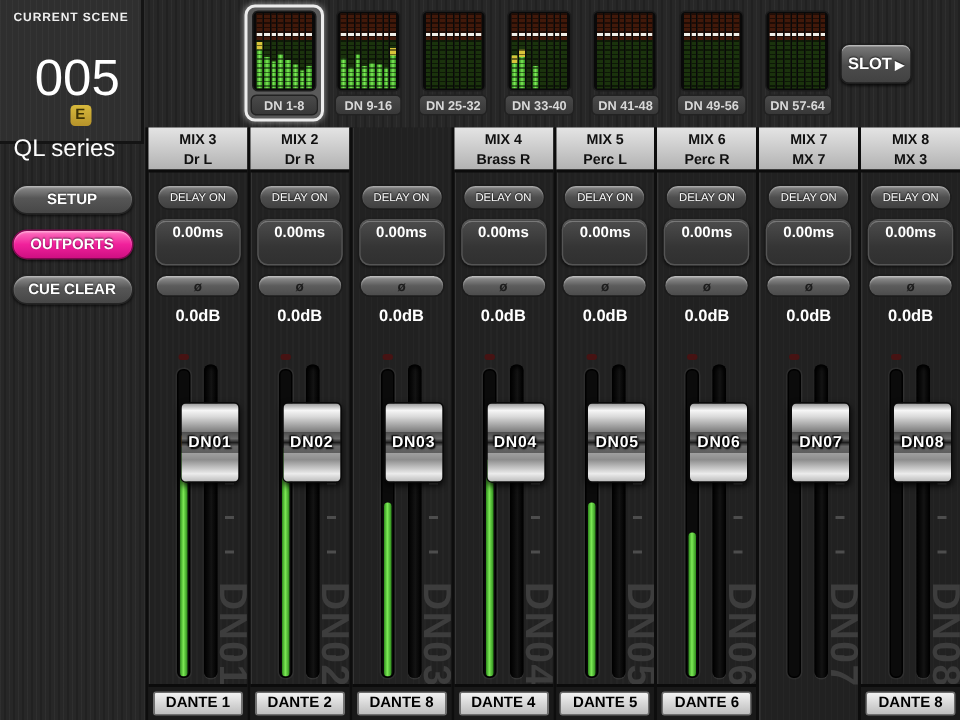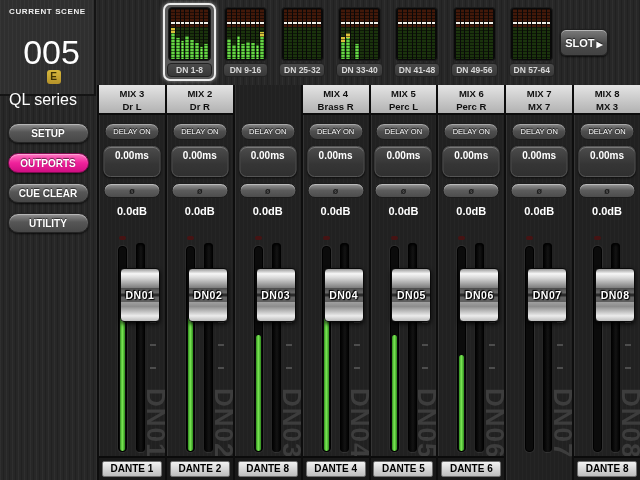--- a/index.html
+++ b/index.html
@@ -416,21 +416,20 @@
 
     <button class="slot-btn">
       <span>SLOT</span><span class="slot-arrow">▶</span>
     </button>
   </div>
 
   <div class="sidebar" id="sidebar">
       <button class="pill"><span>SETUP</span></button>
       <button class="pill" style="background: linear-gradient(rgb(255, 116, 192), rgb(240, 33, 155) 50%, rgb(207, 15, 130)); border-color: rgb(126, 10, 80);"><span>OUTPORTS</span></button>
       <button class="pill"><span>CUE CLEAR</span></button>
-      <button class="pill"><span>UTILITY</span></button>
     </div>
 
   <div class="strips" id="strips">
       <div class="strip">
     <div class="ch-header">
       <div>MIX 3</div>
       <div>Dr L</div>
     </div>
     <button class="delay-btn">DELAY ON</button>
     <div class="ms-box">0.00ms</div>

